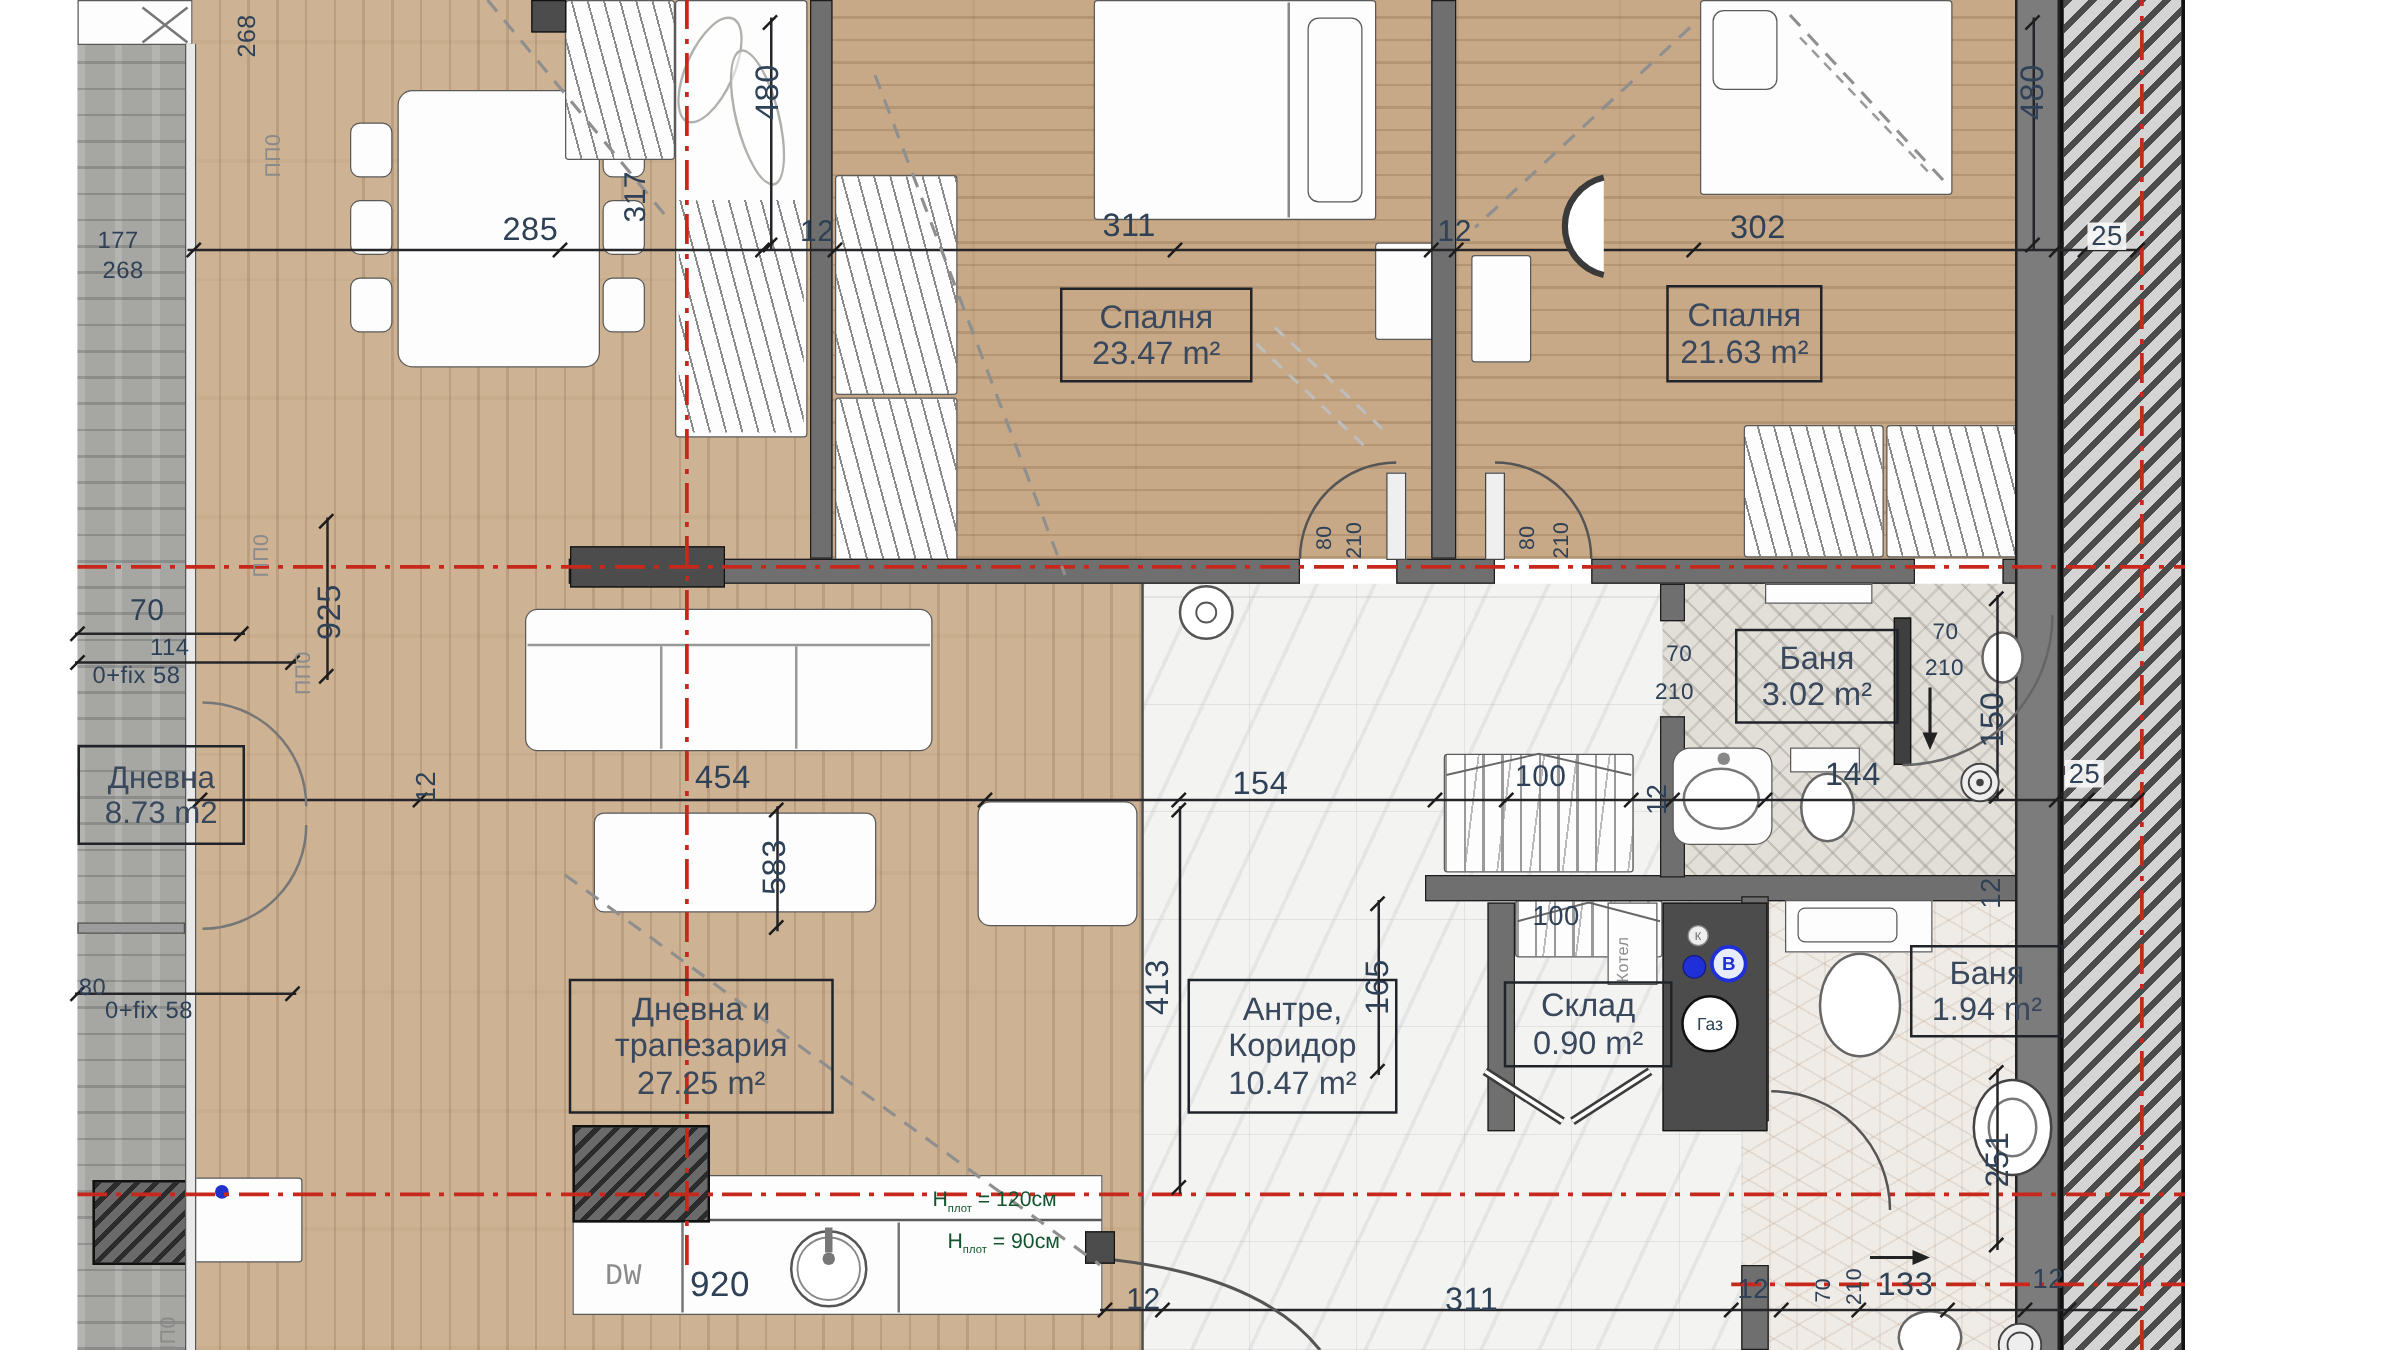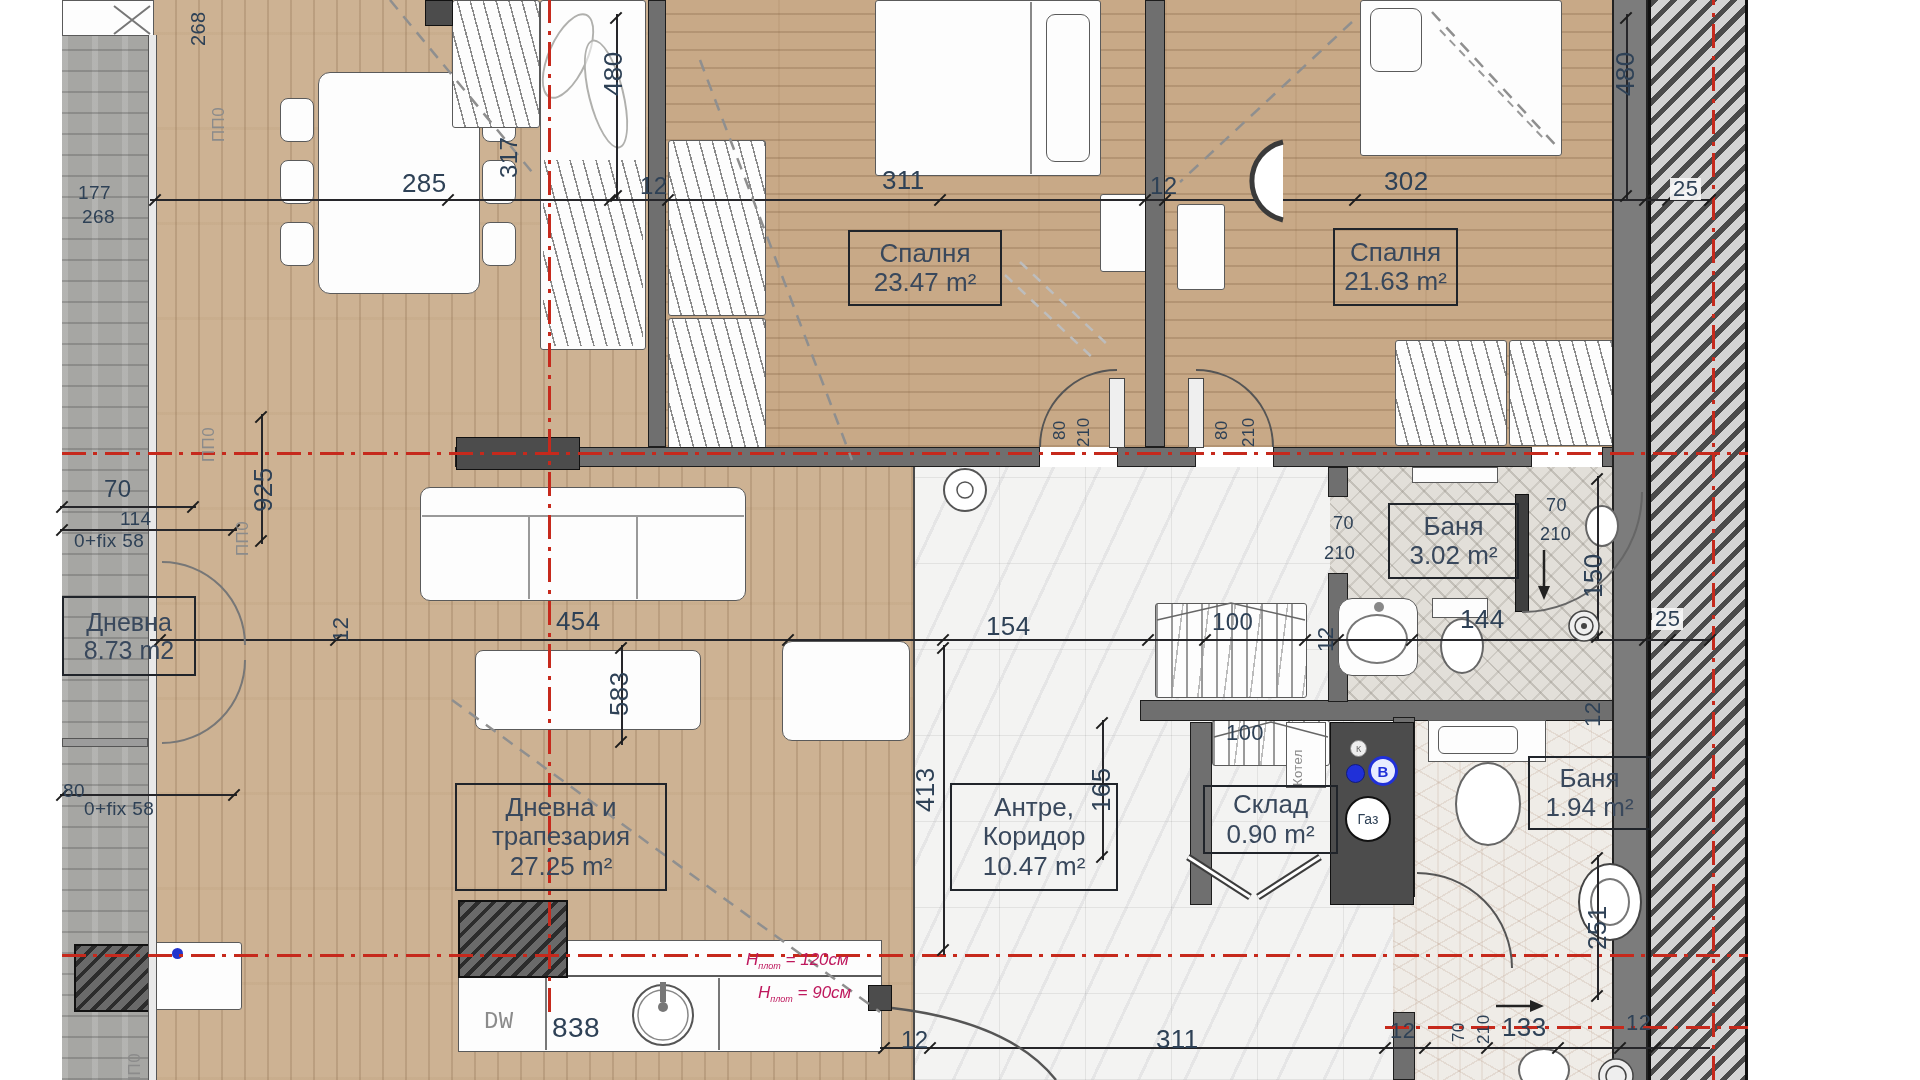--- a/index.html
+++ b/index.html
@@ -45,21 +45,21 @@
   .dim.chip{background:rgba(247,247,247,.92);padding:0 3px;}
   .roomlabel{position:absolute;border:2.6px solid #20242a;color:#39485c;text-align:center;
      display:flex;flex-direction:column;justify-content:center;line-height:1.12;background:transparent;}
   .dimline{background:#26262a;}
   .tick{position:absolute;width:16px;height:2px;background:#1c1c1c;transform:rotate(-45deg);}
   .redh{height:2.5px;background:repeating-linear-gradient(90deg,#c6291c 0 24px,transparent 24px 31px,#c6291c 31px 35px,transparent 35px 43px);}
   .redv{width:2.5px;background:repeating-linear-gradient(0deg,#c6291c 0 24px,transparent 24px 31px,#c6291c 31px 35px,transparent 35px 43px);}
   .circ{border-radius:50%;}
   svg{position:absolute;left:0;top:0;pointer-events:none;}
   .leaf{border:2px solid #b0b0ad;border-radius:50%;background:rgba(255,255,255,.55);}
-  .note{position:absolute;color:#be185d;font-style:italic;white-space:nowrap;}
+  .note{position:absolute;color:#14532d;white-space:nowrap;}
   .note sub{font-size:9px;}
 </style>
 </head>
 <body>
 
 <div id="plan">
 
   <div class="abs wood-liv" style="left:152px;top:0;width:761px;height:1080px"></div>
   <div class="abs wood-bed" style="left:648px;top:0;width:497px;height:447px"></div>
   <div class="abs wood-bed" style="left:1165px;top:0;width:480px;height:447px"></div>
@@ -323,21 +323,21 @@
       <div class="dim" style="left: 1546px; top: 496px; font-size: 18px;">70</div>
       <div class="dim" style="left: 1540px; top: 525px; font-size: 18px;">210</div>
       <div class="dim rot" style="left: 1580px; top: 598px; font-size: 26px;">150</div>
       <div class="dim rot" style="left: 606px; top: 716px; font-size: 26px;">583</div>
       <div class="dim rot" style="left: 912px; top: 812px; font-size: 26px;">413</div>
       <div class="dim rot" style="left: 1088px; top: 812px; font-size: 26px;">165</div>
       <div class="dim" style="left: 1226px; top: 722px; font-size: 22px;">100</div>
       <div class="dim rot" style="left: 1582px; top: 727px; font-size: 22px;">12</div>
       <div class="dim rot" style="left: 1584px; top: 950px; font-size: 26px;">251</div>
       <div class="dim muted" style="left: 484px; top: 1010px; font-size: 24px; font-family: Liberation Mono, monospace;">DW</div>
-      <div class="dim" style="left: 552px; top: 1014px; font-size: 28px;">838</div>
+      <div class="dim" style="left: 552px; top: 1014px; font-size: 28px;">920</div>
       <div class="dim" style="left: 901px; top: 1028px; font-size: 24px;">12</div>
       <div class="dim" style="left: 1156px; top: 1026px; font-size: 26px;">311</div>
       <div class="dim" style="left: 1390px; top: 1020px; font-size: 22px;">12</div>
       <div class="dim rot" style="left: 1450px; top: 1042px; font-size: 17px;">70</div>
       <div class="dim rot" style="left: 1475px; top: 1044px; font-size: 17px;">210</div>
       <div class="dim" style="left: 1502px; top: 1014px; font-size: 26px;">133</div>
       <div class="dim" style="left: 1626px; top: 1012px; font-size: 22px;">12</div>
       <div class="dim rot muted" style="left: 126px; top: 1088px; font-size: 17px;">ПП0</div>
       <div class="dim rot muted" style="left: 1291px; top: 786px; font-size: 13px;">Котел</div>
     </div>

